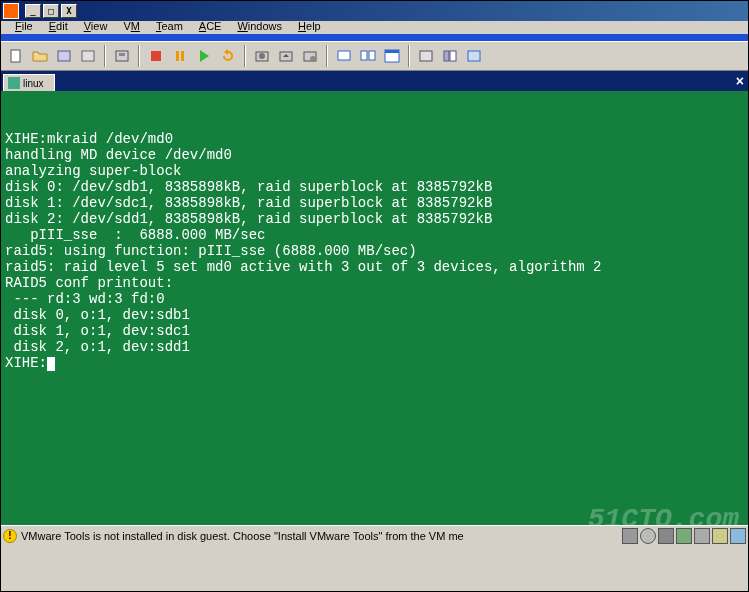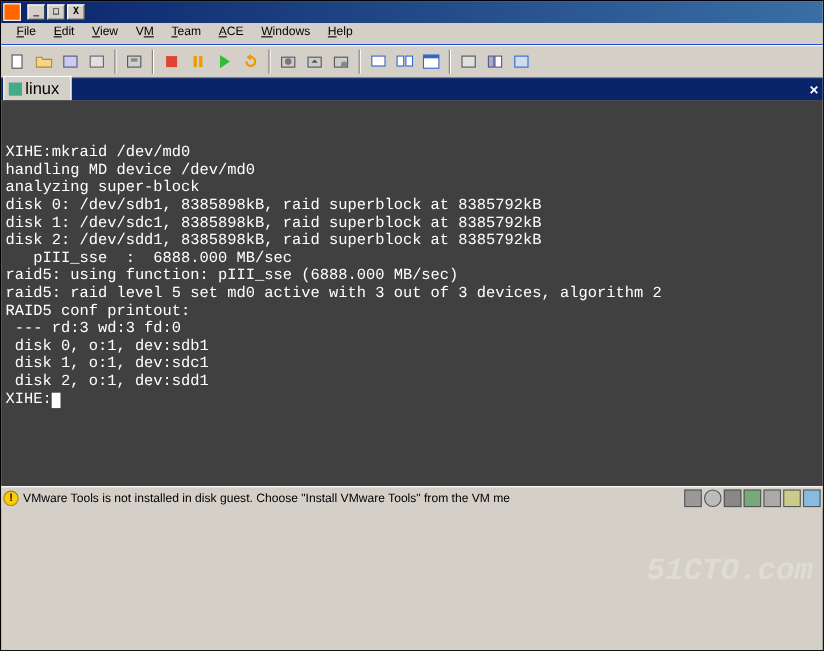--- a/index.html
+++ b/index.html
@@ -41,23 +41,23 @@
   font-size: 9px;
   text-align: center;
   line-height: 12px;
   color: #000;
   font-family: "Marlett", monospace;
 }
 .menubar {
   background: #d4d0c8;
   height: 20px;
   display: flex;
-  align-items: flex-start;
+  align-items: flex-end;
   padding: 0 6px;
-  border-bottom: 1px solid #1d4ed8;
+  border-bottom: 7px solid #1d4ed8;
 }
 .menu-item {
   padding: 2px 8px;
   cursor: default;
 }
 .menu-item u { text-decoration: underline; }
 .toolbar {
   background: #d4d0c8;
   height: 30px;
   display: flex;
@@ -87,47 +87,47 @@
   height: 20px;
   display: flex;
   align-items: flex-end;
   position: relative;
 }
 .tab {
   background: #d4d0c8;
   border: 1px solid #fff;
   border-bottom: none;
   padding: 2px 10px 2px 4px;
-  font-size: 15px;
+  font-size: 10px;
   margin-left: 2px;
   display: flex;
   align-items: center;
   gap: 3px;
 }
 .tab-icon {
   width: 12px; height: 12px;
   background: #4a8;
   display: inline-block;
 }
 .tab-close {
   position: absolute;
   right: 4px;
   color: #fff;
   font-weight: bold;
   font-size: 14px;
   top: 2px;
 }
 .terminal {
-  background: #404040;
+  background: #15803d;
   color: #fff;
   font-family: "Courier New", monospace;
   font-size: 14px;
   line-height: 16px;
   padding: 8px 4px 4px 4px;
-  height: 351px;
+  height: 434px;
   overflow: hidden;
   white-space: pre;
 }
 .cursor {
   background: #fff;
   display: inline-block;
   width: 8px; height: 14px;
   vertical-align: text-bottom;
 }
 .statusbar {

